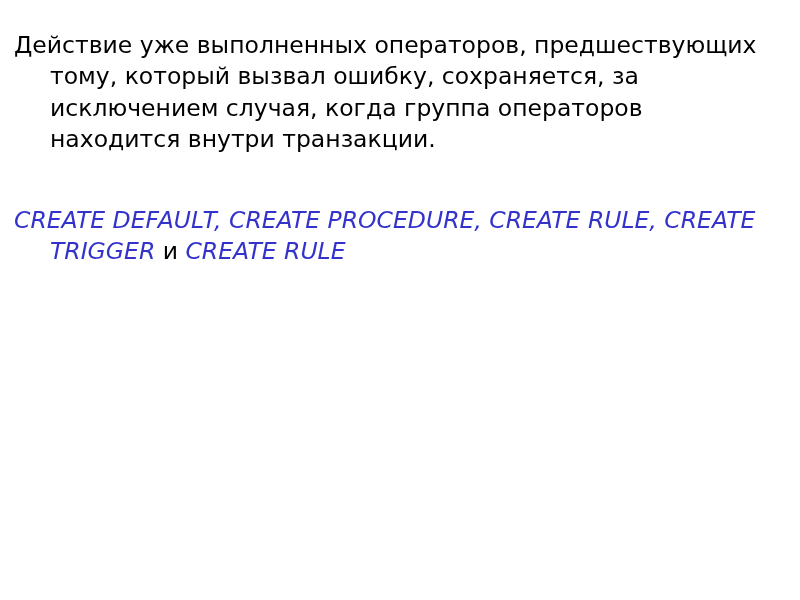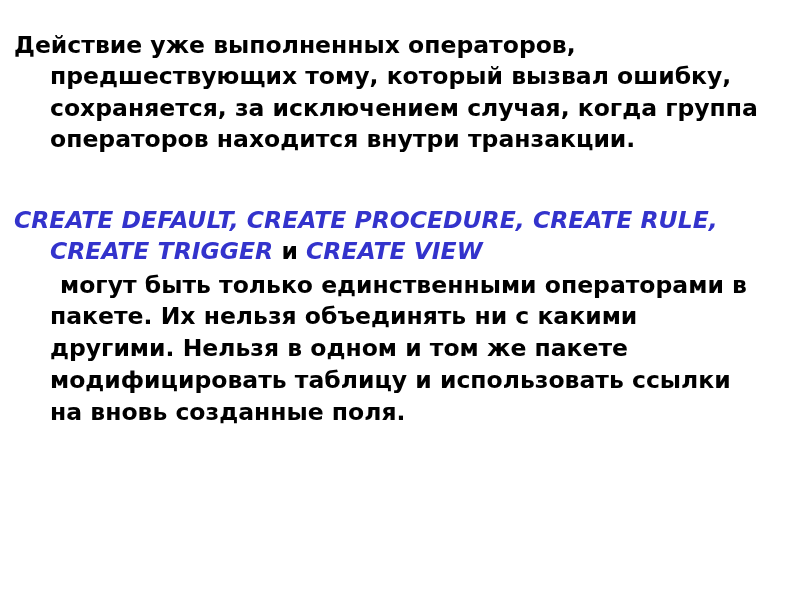--- a/index.html
+++ b/index.html
@@ -13,21 +13,20 @@
     font-family: "DejaVu Sans", "Liberation Sans", sans-serif;
     color: #000000;
     overflow: hidden;
   }
   .slide {
     position: relative;
     width: 800px;
     height: 600px;
     box-sizing: border-box;
     padding: 24px 36px 0 14px;
-    font-weight: bold;
   }
   .para {
     font-size: 23.5px;
     line-height: 1.33;
     margin: 0;
     text-align: left;
   }
   
   .para-indent {
     padding-left: 36px;
@@ -68,17 +67,16 @@
 </head>
 <body>
 
 <div class="slide">
 
   <p class="para para-indent block-1">Действие уже выполненных операторов, предшествующих тому, который вызвал ошибку, сохраняется, за исключением случая, когда группа операторов находится внутри транзакции.</p>
 
   <div class="spacer"></div>
 
 
-  <p class="sql-list"><span>CREATE DEFAULT, CREATE PROCEDURE, CREATE RULE, CREATE TRIGGER</span><span class="conj"> и </span><span>CREATE VIEW</span></p>
+  <p class="sql-list"><span>CREATE DEFAULT, CREATE PROCEDURE, CREATE RULE, CREATE TRIGGER</span><span class="conj"> и </span><span>CREATE RULE</span></p>
 
-  <p class="block-3"> могут быть только единственными операторами в пакете. Их нельзя объединять ни с какими другими. Нельзя в одном и том же пакете модифицировать таблицу и использовать ссылки на вновь созданные поля.</p>
 
 </div>
 
 </body></html>

